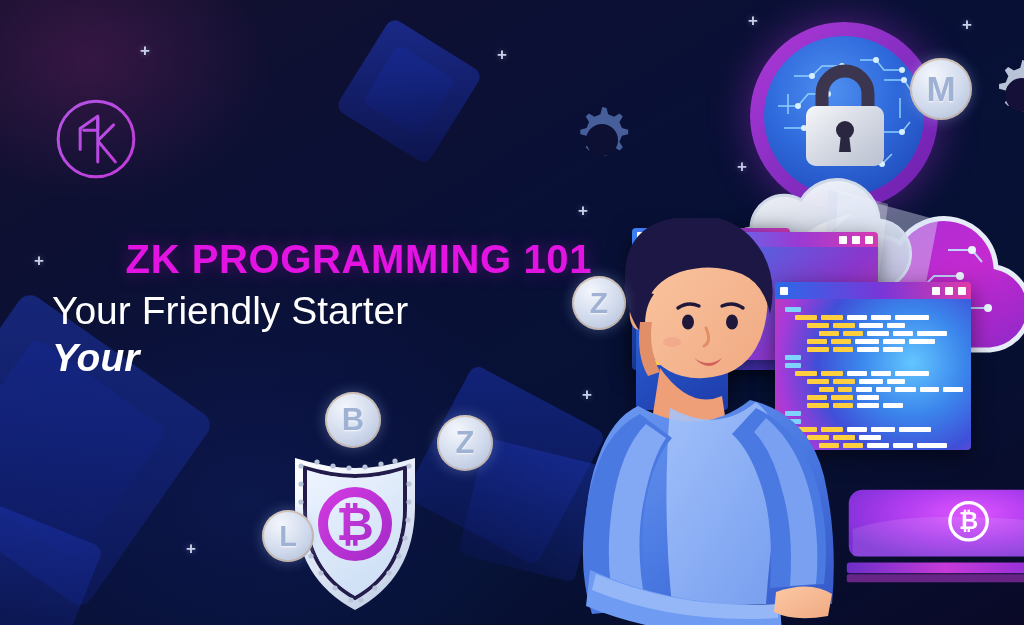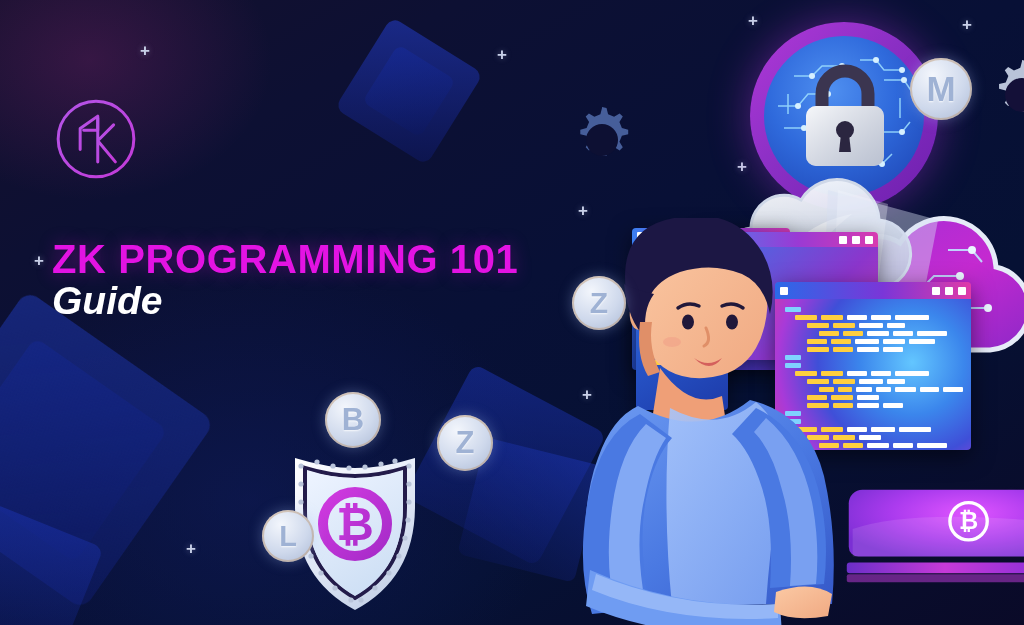--- a/index.html
+++ b/index.html
@@ -38,21 +38,21 @@
   
   .logo-wrap{position:absolute;left:52px;top:95px;display:flex;align-items:center;gap:16px;}
   .logo-mark{width:88px;height:88px;}
   .logo-text{font-size:40px;font-weight:700;letter-spacing:.5px;
     background:linear-gradient(92deg,#a855d8 0%,#d946ef 40%,#a24ae0 75%,#7c5ce8 100%);
     -webkit-background-clip:text;background-clip:text;color:transparent;}
 
   
   .headline{position:absolute;left:52px;top:238px;width:540px;}
   .h-line1{font-size:40px;font-weight:700;color:#e313e3;letter-spacing:.6px;
-    line-height:1.06;text-shadow:0 0 18px rgba(227,19,227,.35);}
+    line-height:1.06;text-shadow:0 0 18px rgba(227,19,227,.35);text-align:right;}
   .h-line2{font-size:39px;font-weight:400;color:#ffffff;line-height:1.3;margin-top:6px;}
   .h-line3{font-size:39px;font-weight:700;font-style:italic;color:#ffffff;line-height:1.2;margin-top:-2px;}
 
   
   .lock-badge{position:absolute;left:750px;top:22px;width:188px;height:188px;border-radius:50%;
     background:linear-gradient(135deg,#b038d8 0%,#8a2fc4 45%,#6d1fae 100%);
     box-shadow:0 0 42px rgba(170,50,210,.45);}
   .lock-inner{position:absolute;inset:14px;border-radius:50%;
     background:radial-gradient(circle at 42% 34%,#4f8ff0 0%,#2f6adc 45%,#1b3fae 100%);
     overflow:hidden;}
@@ -121,21 +121,22 @@
         </linearGradient>
       </defs>
       <circle cx="50" cy="50" r="43" fill="none" stroke="url(#lg)" stroke-width="3.4"></circle>
       <path d="M32 62 L32 38 L52 24 L52 40 L36 40" fill="none" stroke="url(#lg)" stroke-width="3.4" stroke-linejoin="round" stroke-linecap="round"></path>
       <path d="M52 26 L52 76 M52 52 L70 34 M52 52 L72 76" fill="none" stroke="url(#lg)" stroke-width="3.4" stroke-linecap="round" stroke-linejoin="round"></path>
     </svg>
   </div>
 
   <div class="headline">
     <div class="h-line1">ZK PROGRAMMING 101</div>
-    <div class="h-line3">Guide</div>
+    <div class="h-line2">Your Friendly Starter</div>
+    <div class="h-line3">Your</div>
   </div>
 
   <div class="lock-badge">
     <div class="lock-inner">
       <svg width="160" height="160" viewBox="0 0 160 160">
         <g stroke="#9fe0ff" stroke-width="1.5" fill="none" opacity=".85">
           <path d="M14 70 L34 70 L44 58 L64 58"></path>
             <path d="M20 92 L40 92 L52 104 L70 104"></path>
           <path d="M30 40 L48 40 L58 30 L78 30"></path>
             <path d="M120 44 L140 44 L148 56"></path>

